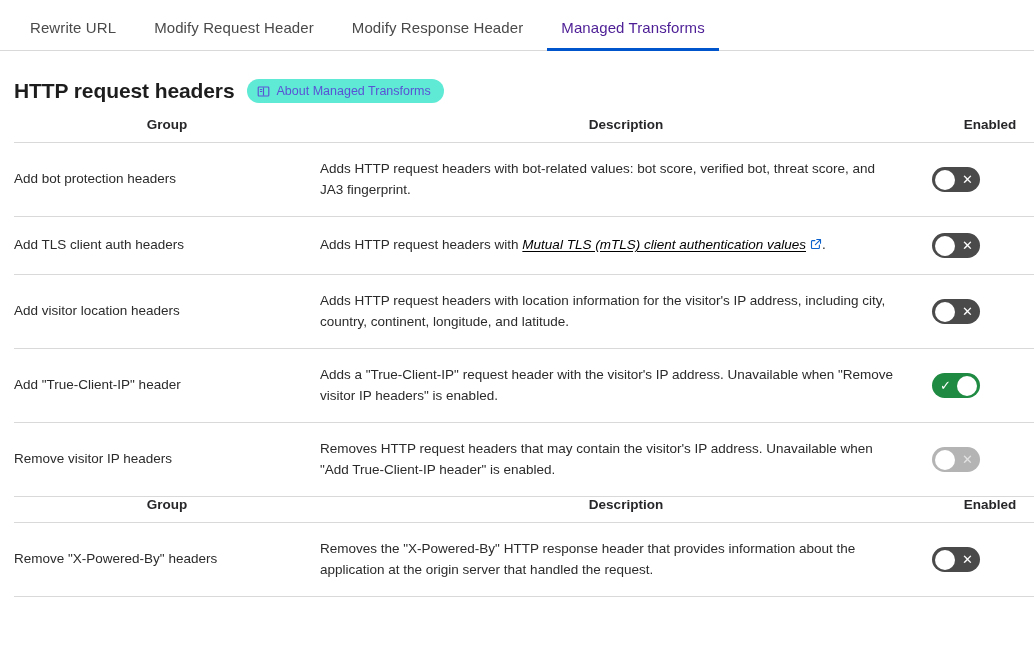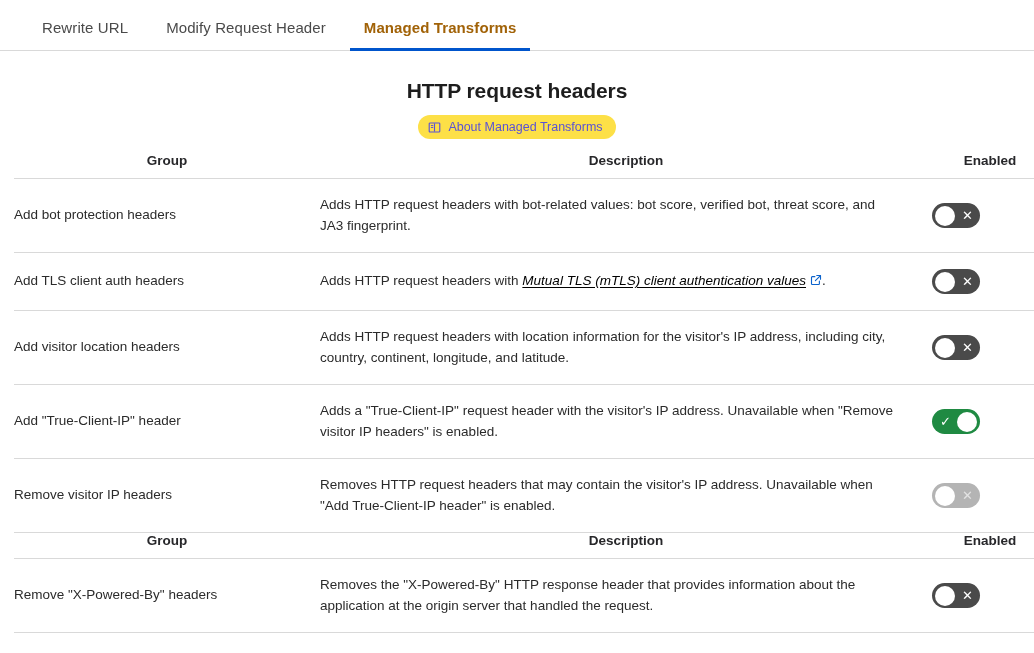--- a/index.html
+++ b/index.html
@@ -16,70 +16,69 @@
     color: #1d1d1d;
     -webkit-font-smoothing: antialiased;
   }
 
   
   .tabbar {
     position: relative;
     display: flex;
     align-items: flex-end;
     height: 51px;
-    padding: 0 0 0 28px;
+    padding: 0 0 0 16px;
     border-bottom: 1px solid #d9d9d9;
     gap: 0;
   }
   .tab {
     position: relative;
     font-size: 15px;
     line-height: 1;
     color: #4a4a4a;
     padding: 0 14px 15px 14px;
     margin-right: 10px;
     cursor: pointer;
     white-space: nowrap;
     letter-spacing: .1px;
   }
   .tab.active {
-    color: #a16207;
-    font-weight: 700;
+    color: #4c1d95;
+    font-weight: 400;
   }
   .tab.active::after {
     content: "";
     position: absolute;
     left: 0;
     right: 0;
     bottom: -1px;
     height: 3px;
     background: #0055cc;
   }
 
   
   .section { padding: 0 14px; }
   .section-head {
     display: flex;
     align-items: center;
     gap: 12px;
     padding-top: 28px;
     padding-bottom: 14px;
-    flex-direction: column;
   }
   .section-title {
     font-size: 21px;
     font-weight: 700;
     color: #1d1d1d;
     letter-spacing: -.1px;
   }
   .badge {
     display: inline-flex;
     align-items: center;
     gap: 7px;
-    background: #fde047;
+    background: #5eead4;
     color: #5a52d5;
     border-radius: 20px;
     padding: 5px 13px 5px 10px;
     font-size: 12.5px;
     cursor: pointer;
     white-space: nowrap;
   }
   .badge svg { display: block; }
 
   
@@ -164,20 +163,21 @@
     cursor: default;
   }
   .switch.disabled .mark { color: #e3e3e3; }
 </style>
 </head>
 <body>
 
 <div class="tabbar">
   <div class="tab">Rewrite URL</div>
   <div class="tab">Modify Request Header</div>
+  <div class="tab">Modify Response Header</div>
   <div class="tab active">Managed Transforms</div>
 </div>
 
 <div class="section">
   <div class="section-head">
     <div class="section-title">HTTP request headers</div>
     <div class="badge">
       <span>
         <svg width="13" height="13" viewBox="0 0 16 16" fill="none" xmlns="http://www.w3.org/2000/svg">
           <rect x="1.5" y="2.5" width="13" height="11" rx="1" stroke="#5a52d5" stroke-width="1.4"></rect>

